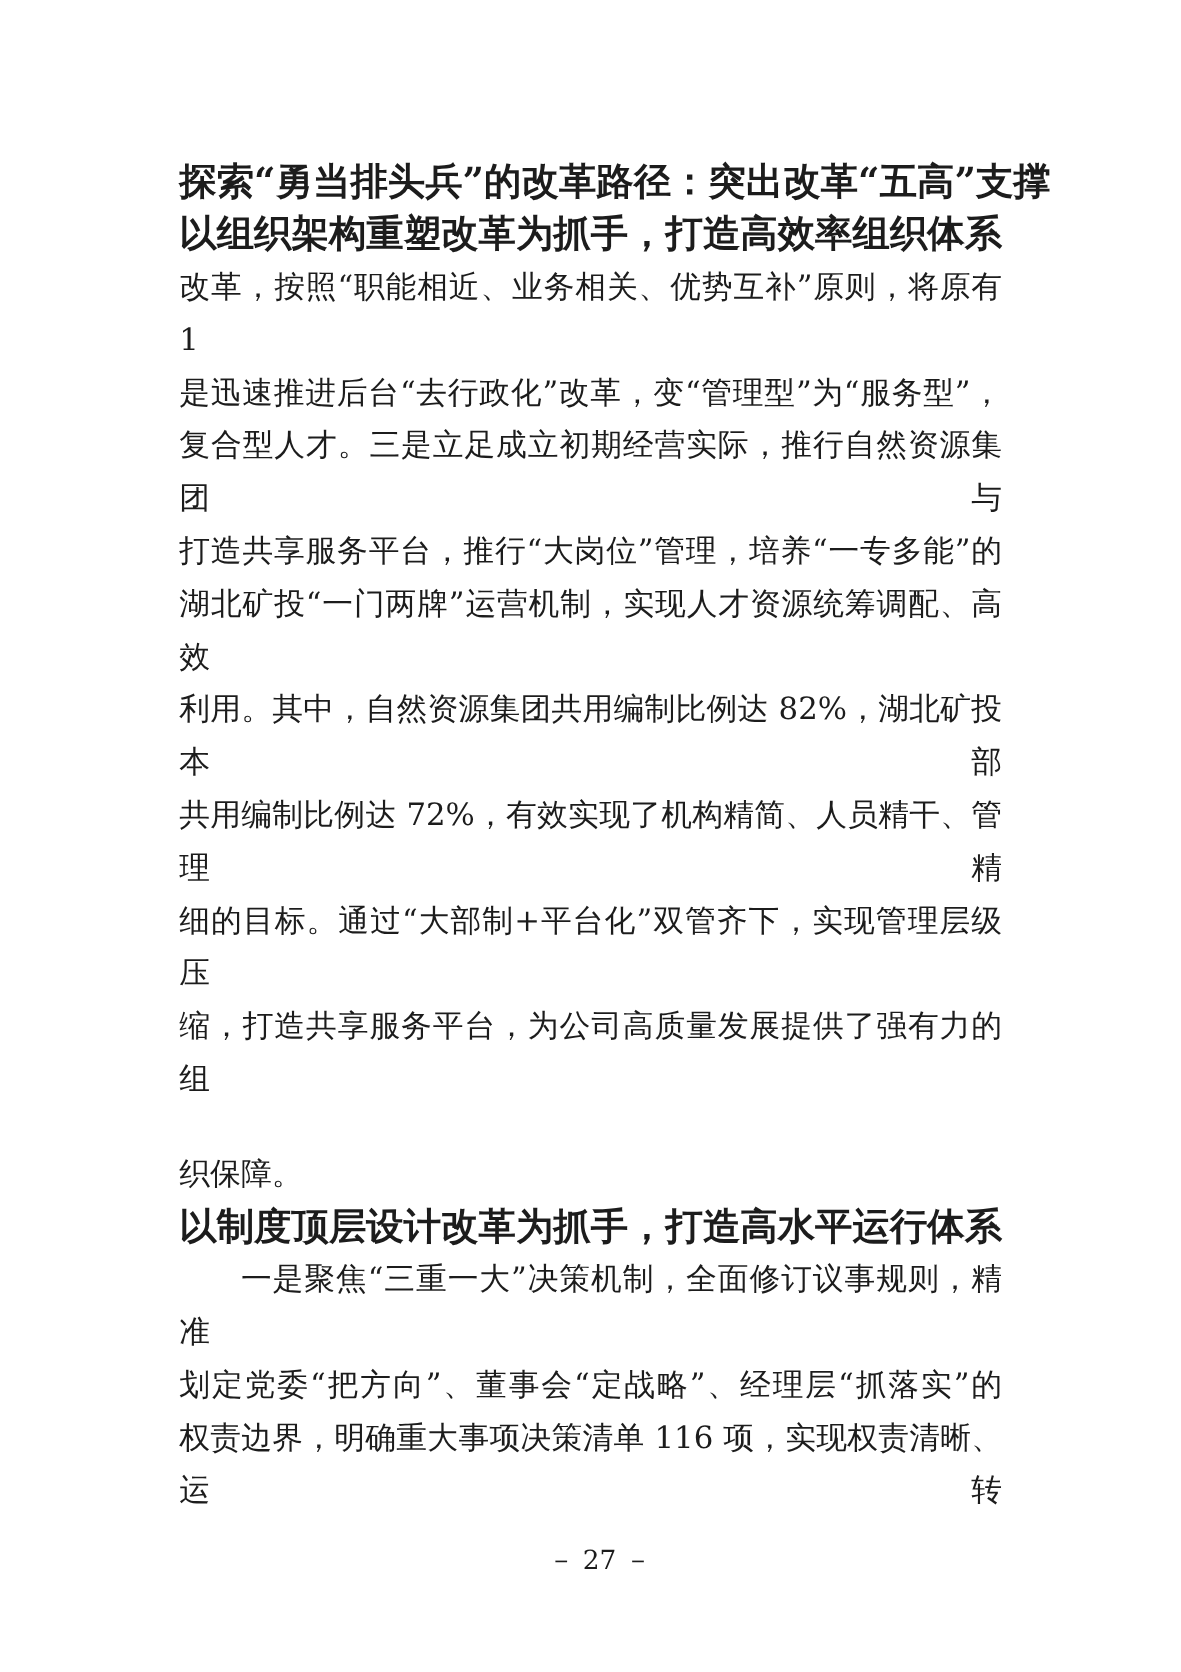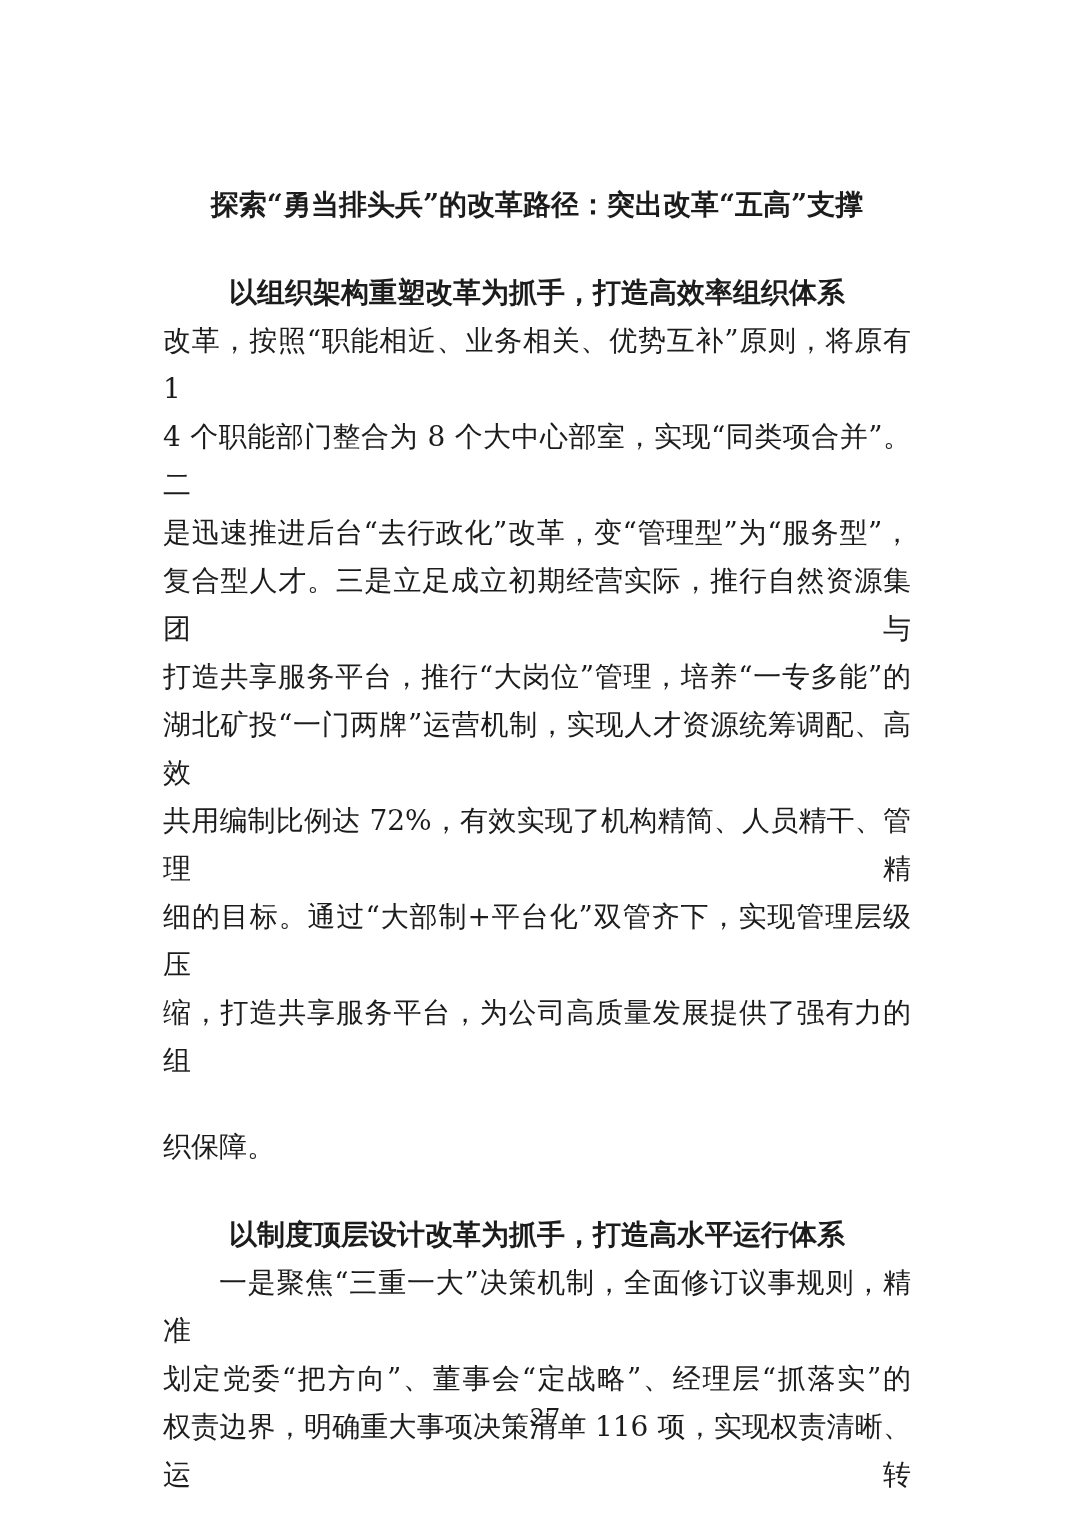--- a/index.html
+++ b/index.html
@@ -16,26 +16,25 @@
     color: #1c1c1c;
     overflow: hidden;
   }
   .content {
     position: absolute;
     left: 163px;
     top: 141px;
     width: 748px;
   }
   .heading {
-    font-size: 28px;
+    font-size: 34px;
     line-height: 48px;
     font-weight: 700;
     text-align: center;
     white-space: nowrap;
-    margin-top: 40px;
   }
   .line {
     font-size: 28px;
     line-height: 48px;
     text-align: justify;
     text-align-last: justify;
   }
   .line.indent {
     text-indent: 2em;
   }
@@ -57,25 +56,25 @@
 </head>
 <body>
 
 <div class="page">
   <div class="content">
 
     <div class="heading">探索“勇当排头兵”的改革路径：突出改革“五高”支撑</div>
     <div class="heading">以组织架构重塑改革为抓手，打造高效率组织体系</div>
 
     <div class="line">改革，按照“职能相近、业务相关、优势互补”原则，将原有 1</div>
-    <div class="line">4 个职能部门整合为 8 个大中心部室，实现“同类项合并”。二</div>
     <div class="line">是迅速推进后台“去行政化”改革，变“管理型”为“服务型”，</div>
     <div class="line">复合型人才。三是立足成立初期经营实际，推行自然资源集团与</div>
     <div class="line">打造共享服务平台，推行“大岗位”管理，培养“一专多能”的</div>
     <div class="line">湖北矿投“一门两牌”运营机制，实现人才资源统筹调配、高效</div>
+    <div class="line">利用。其中，自然资源集团共用编制比例达 82%，湖北矿投本部</div>
     <div class="line">共用编制比例达 72%，有效实现了机构精简、人员精干、管理精</div>
     <div class="line">细的目标。通过“大部制+平台化”双管齐下，实现管理层级压</div>
     <div class="line">缩，打造共享服务平台，为公司高质量发展提供了强有力的组</div>
     <div class="line short">织保障。</div>
 
     <div class="heading">以制度顶层设计改革为抓手，打造高水平运行体系</div>
 
     <div class="line indent">一是聚焦“三重一大”决策机制，全面修订议事规则，精准</div>
     <div class="line">划定党委“把方向”、董事会“定战略”、经理层“抓落实”的</div>
     <div class="line">权责边界，明确重大事项决策清单 116 项，实现权责清晰、运转</div>

